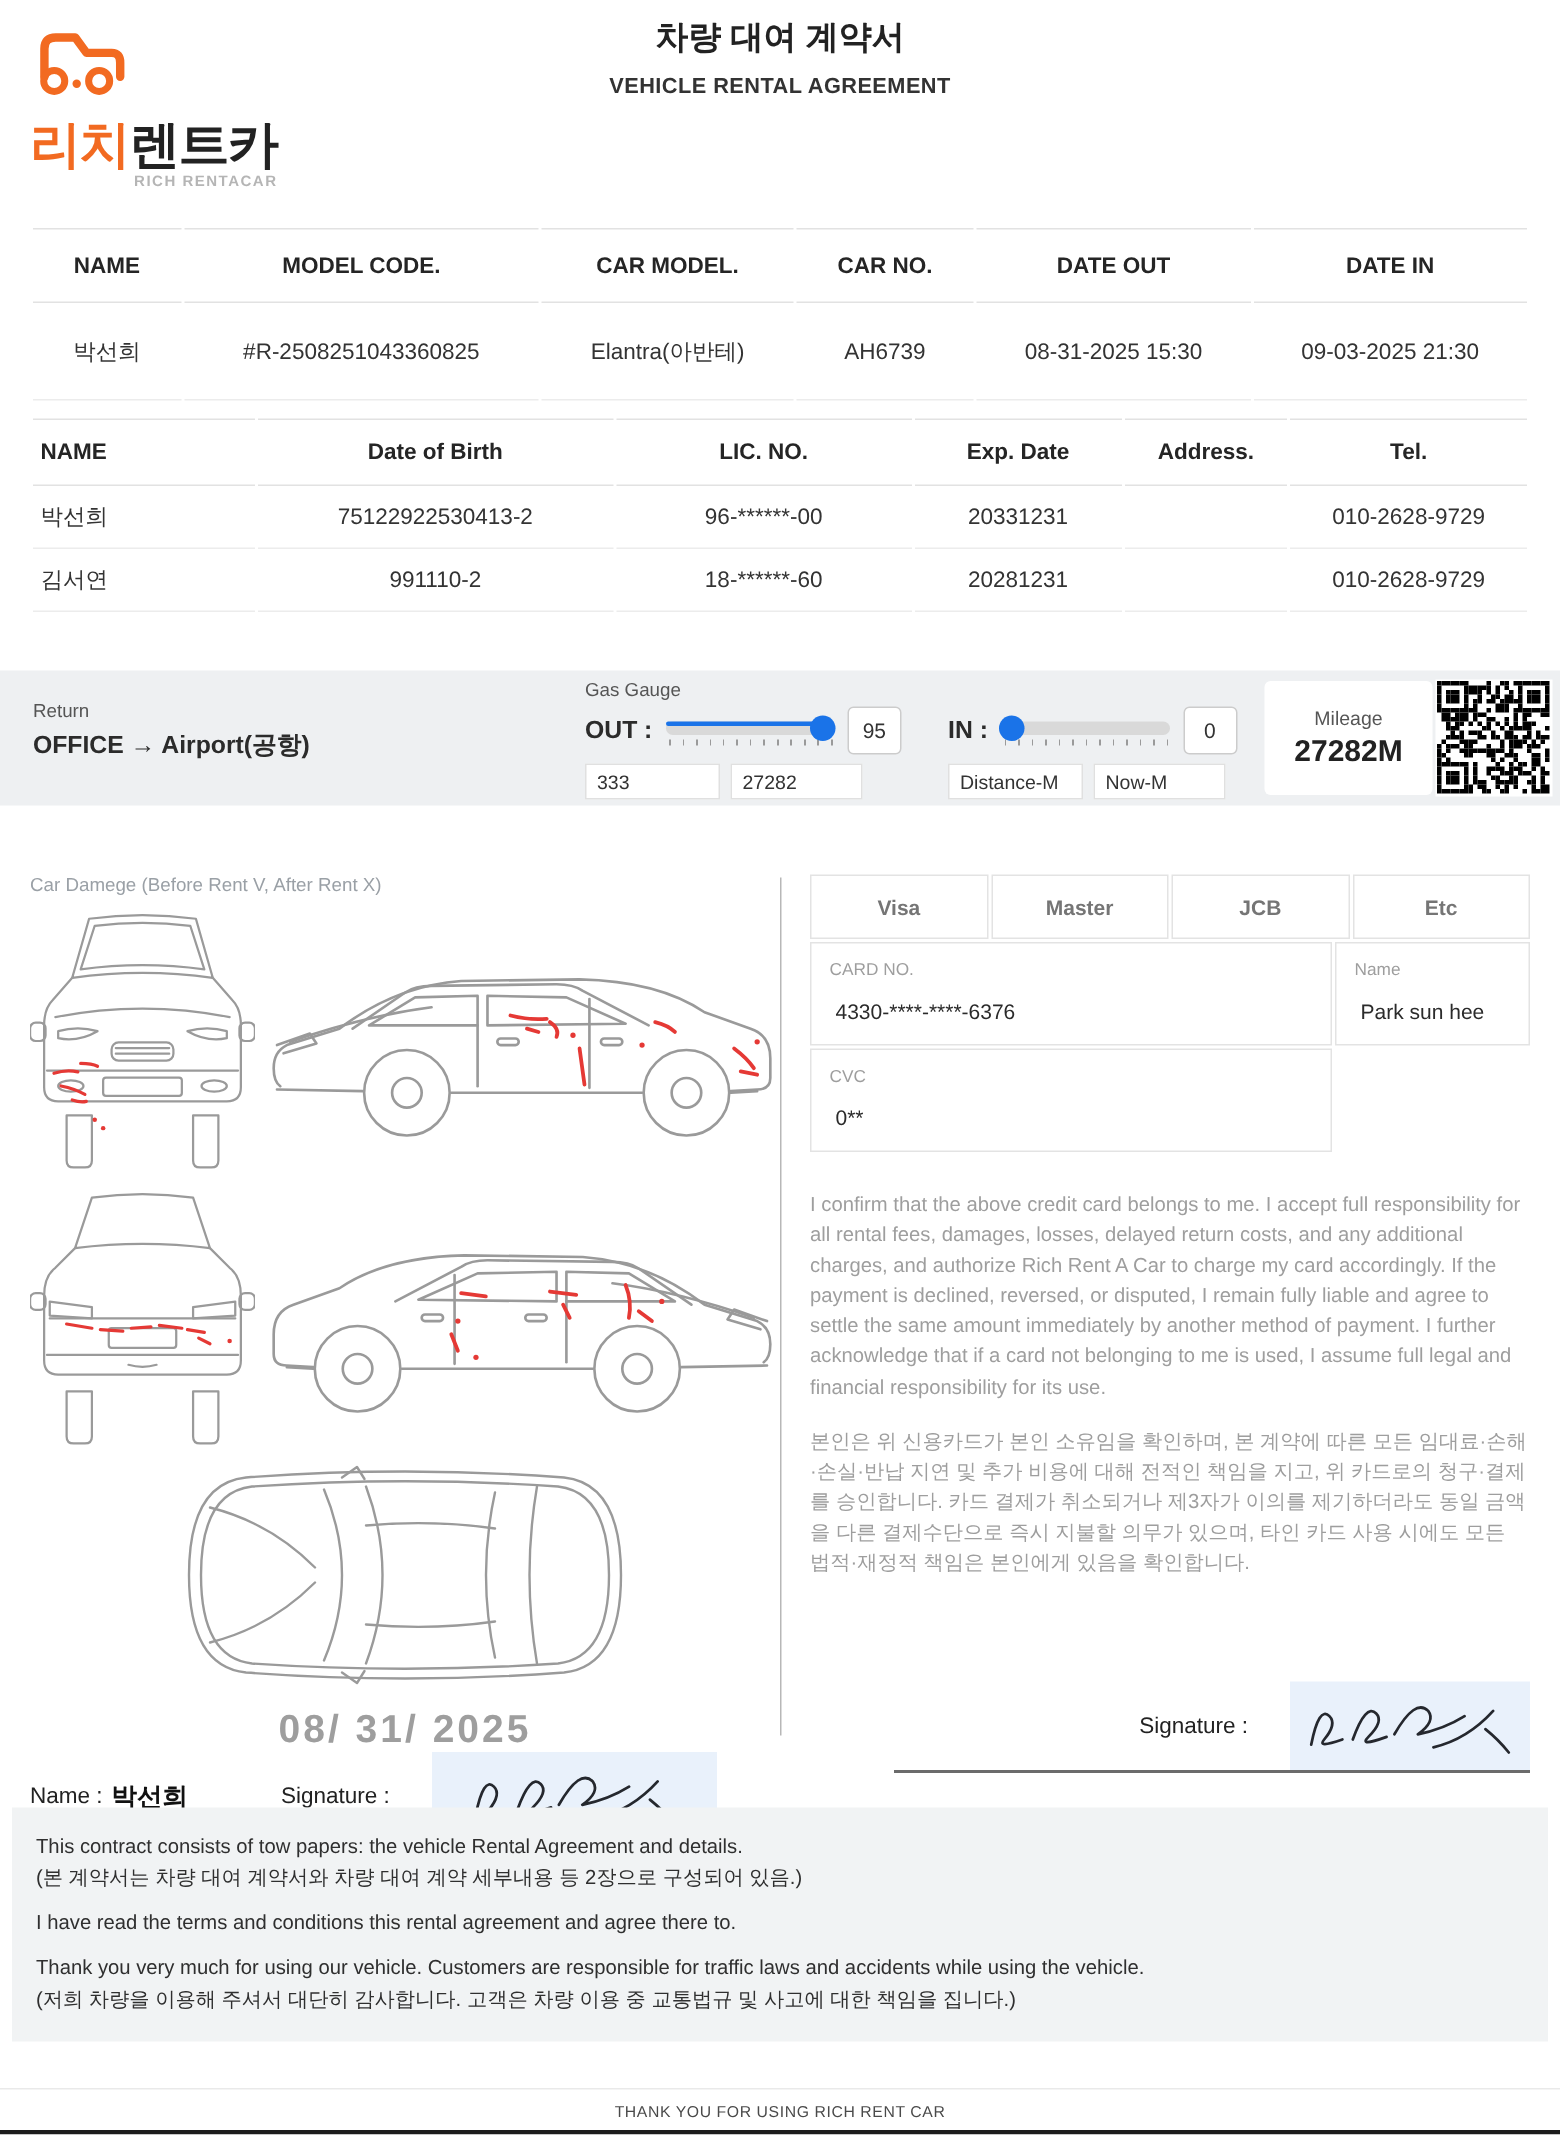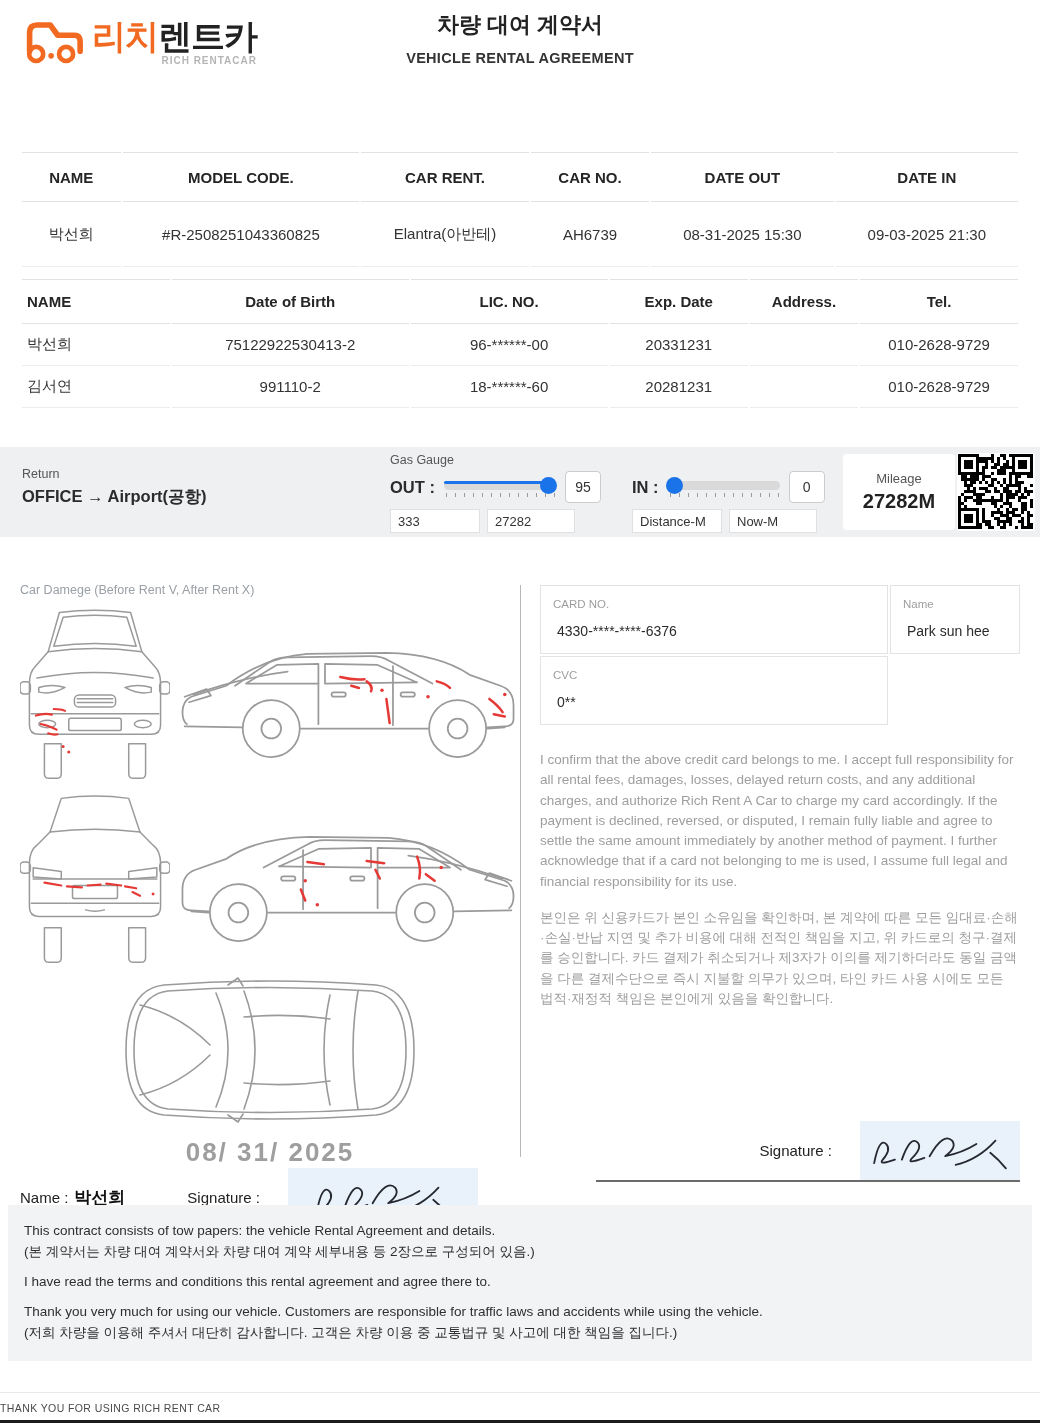--- a/index.html
+++ b/index.html
@@ -4,21 +4,21 @@
 <style>
   * { margin:0; padding:0; box-sizing:border-box; }
   html,body { background:#fff; }
   body {
     width:1040px; height:1423px; overflow:hidden; position:relative;
     font-family:"Liberation Sans","DejaVu Sans",sans-serif; color:#333;
   }
 
   
   .header { position:relative; height:152px; padding:10px 20px 0; }
-  .logo { display:flex; align-items:center; gap:6px; }
+  .logo { display:flex; align-items:flex-start; gap:6px;flex-direction:column; }
   .logo svg { width:66px; height:58px; }
   .logo-text { line-height:1; padding-top:6px; }
   .logo-kr { font-size:34px; font-weight:bold; letter-spacing:-1px; }
   .logo-kr .orange { color:#f26a21; }
   .logo-kr .black  { color:#222; }
   .logo-sub { font-size:10px; color:#b5b5b5; letter-spacing:1px; margin-top:3px; text-align:right; font-weight:bold; }
   .title-center { position:absolute; left:0; right:0; top:10px; text-align:center; pointer-events:none; }
   .title-kr { font-size:22px; font-weight:bold; color:#222; }
   .title-en { font-size:14.5px; font-weight:bold; color:#333; margin-top:10px; letter-spacing:.3px; }
   .contact { position:absolute; right:20px; top:8px; text-align:right; line-height:1.6; }
@@ -101,21 +101,21 @@
   .card-cell .val { font-size:14px; color:#2b2b2b; margin-top:13px; padding-left:4px; }
 
   .para { margin-top:25px; font-size:13.5px; line-height:1.5; color:#9e9e9e; }
   .para.kr { margin-top:16px; }
 
   
   .footer-box { position:absolute; left:8px; top:1205px; width:1024px; height:156px; background:#f1f3f4; padding:16px 16px; }
   .footer-box .pair { margin-bottom:9px; }
   .footer-box .line { font-size:13.5px; color:#2f2f2f; line-height:1.55; }
   .bottom-rule { position:absolute; left:0; top:1392px; width:1040px; border-top:1px solid #e9e9e9; }
-  .thanks { position:absolute; left:0; top:1402px; width:1040px; font-size:10.5px; color:#4a4a4a; letter-spacing:.4px; }
+  .thanks { position:absolute; left:0; top:1402px; width:1040px; text-align:center; font-size:10.5px; color:#4a4a4a; letter-spacing:.4px; }
   .bottom-edge { position:absolute; left:0; bottom:0; width:1040px; height:3px; background:#1c1c1c; }
 </style>
 </head>
 <body>
 
 <div class="header">
   <div class="logo">
     <svg viewBox="0 0 70 62">
       <g fill="none" stroke="#f26a21" stroke-width="6" stroke-linecap="round" stroke-linejoin="round">
         <path d="M10 44 V24 Q10 16 18 16 H32 L40 27 H58 Q64 27 64 34 V44"></path>
@@ -141,21 +141,21 @@
       <col style="width:24%">
       <col style="width:17%">
       <col style="width:12%">
       <col style="width:18.5%">
       <col style="width:18.5%">
     </colgroup>
   <thead>
       <tr>
     <th>NAME</th>
     <th>MODEL CODE.</th>
-    <th>CAR RENT.</th>
+    <th>CAR MODEL.</th>
     <th>CAR NO.</th>
     <th>DATE OUT</th>
     <th>DATE IN</th>
   </tr>
     </thead>
   <tbody>
       <tr>
     <td>박선희</td>
     <td>#R-2508251043360825</td>
     <td>Elantra(아반테)</td>
@@ -760,20 +760,26 @@
         </svg>
       </div>
     </div>
     <div class="underline-left"></div>
   </div>
 
   <div class="v-divider"></div>
 
   <div class="col-right">
     <div class="card-table">
+      <div class="card-types">
+        <div class="ct">Visa</div>
+        <div class="ct">Master</div>
+        <div class="ct">JCB</div>
+        <div class="ct">Etc</div>
+      </div>
       <div class="card-grid">
         <div class="card-cell">
           <div class="lbl">CARD NO.</div>
           <div class="val">4330-****-****-6376</div>
         </div>
         <div class="card-cell">
           <div class="lbl">Name</div>
           <div class="val">Park sun hee</div>
         </div>
         <div class="card-cell">

